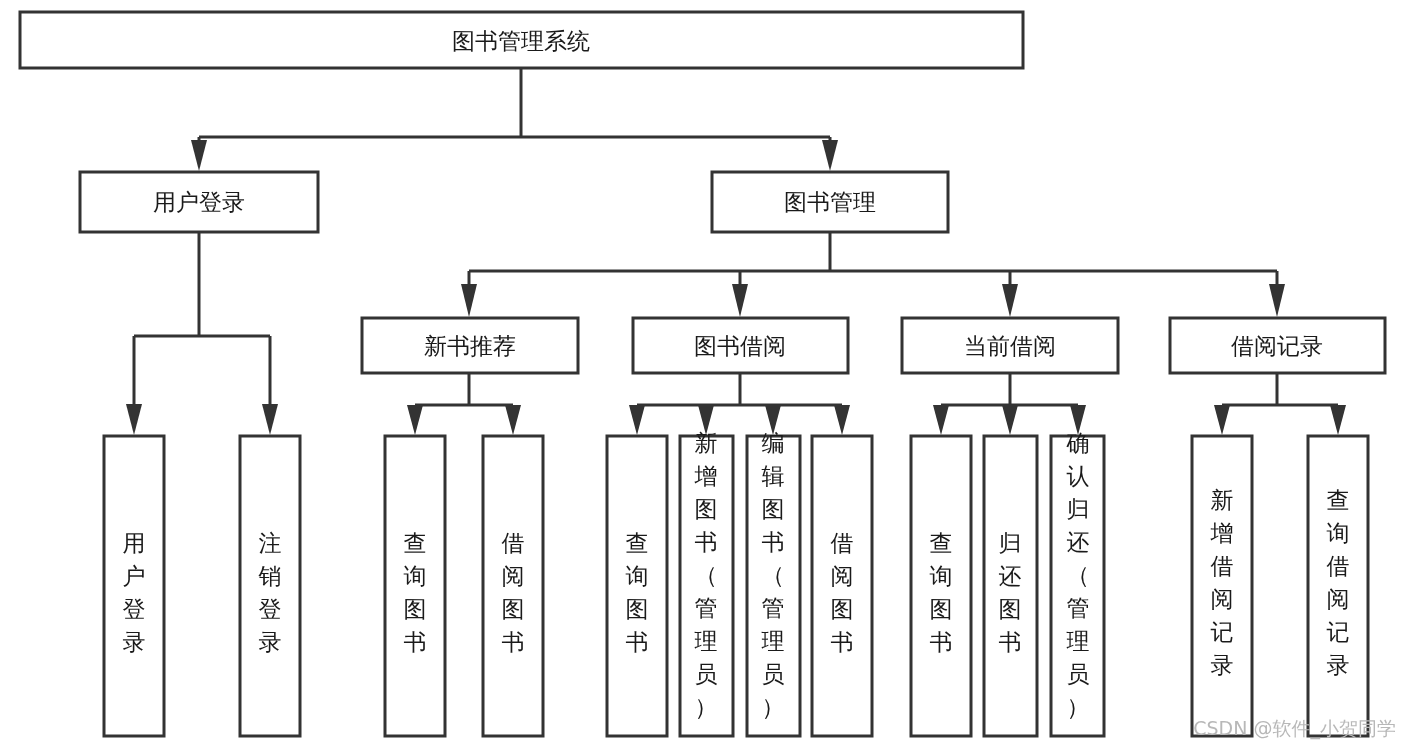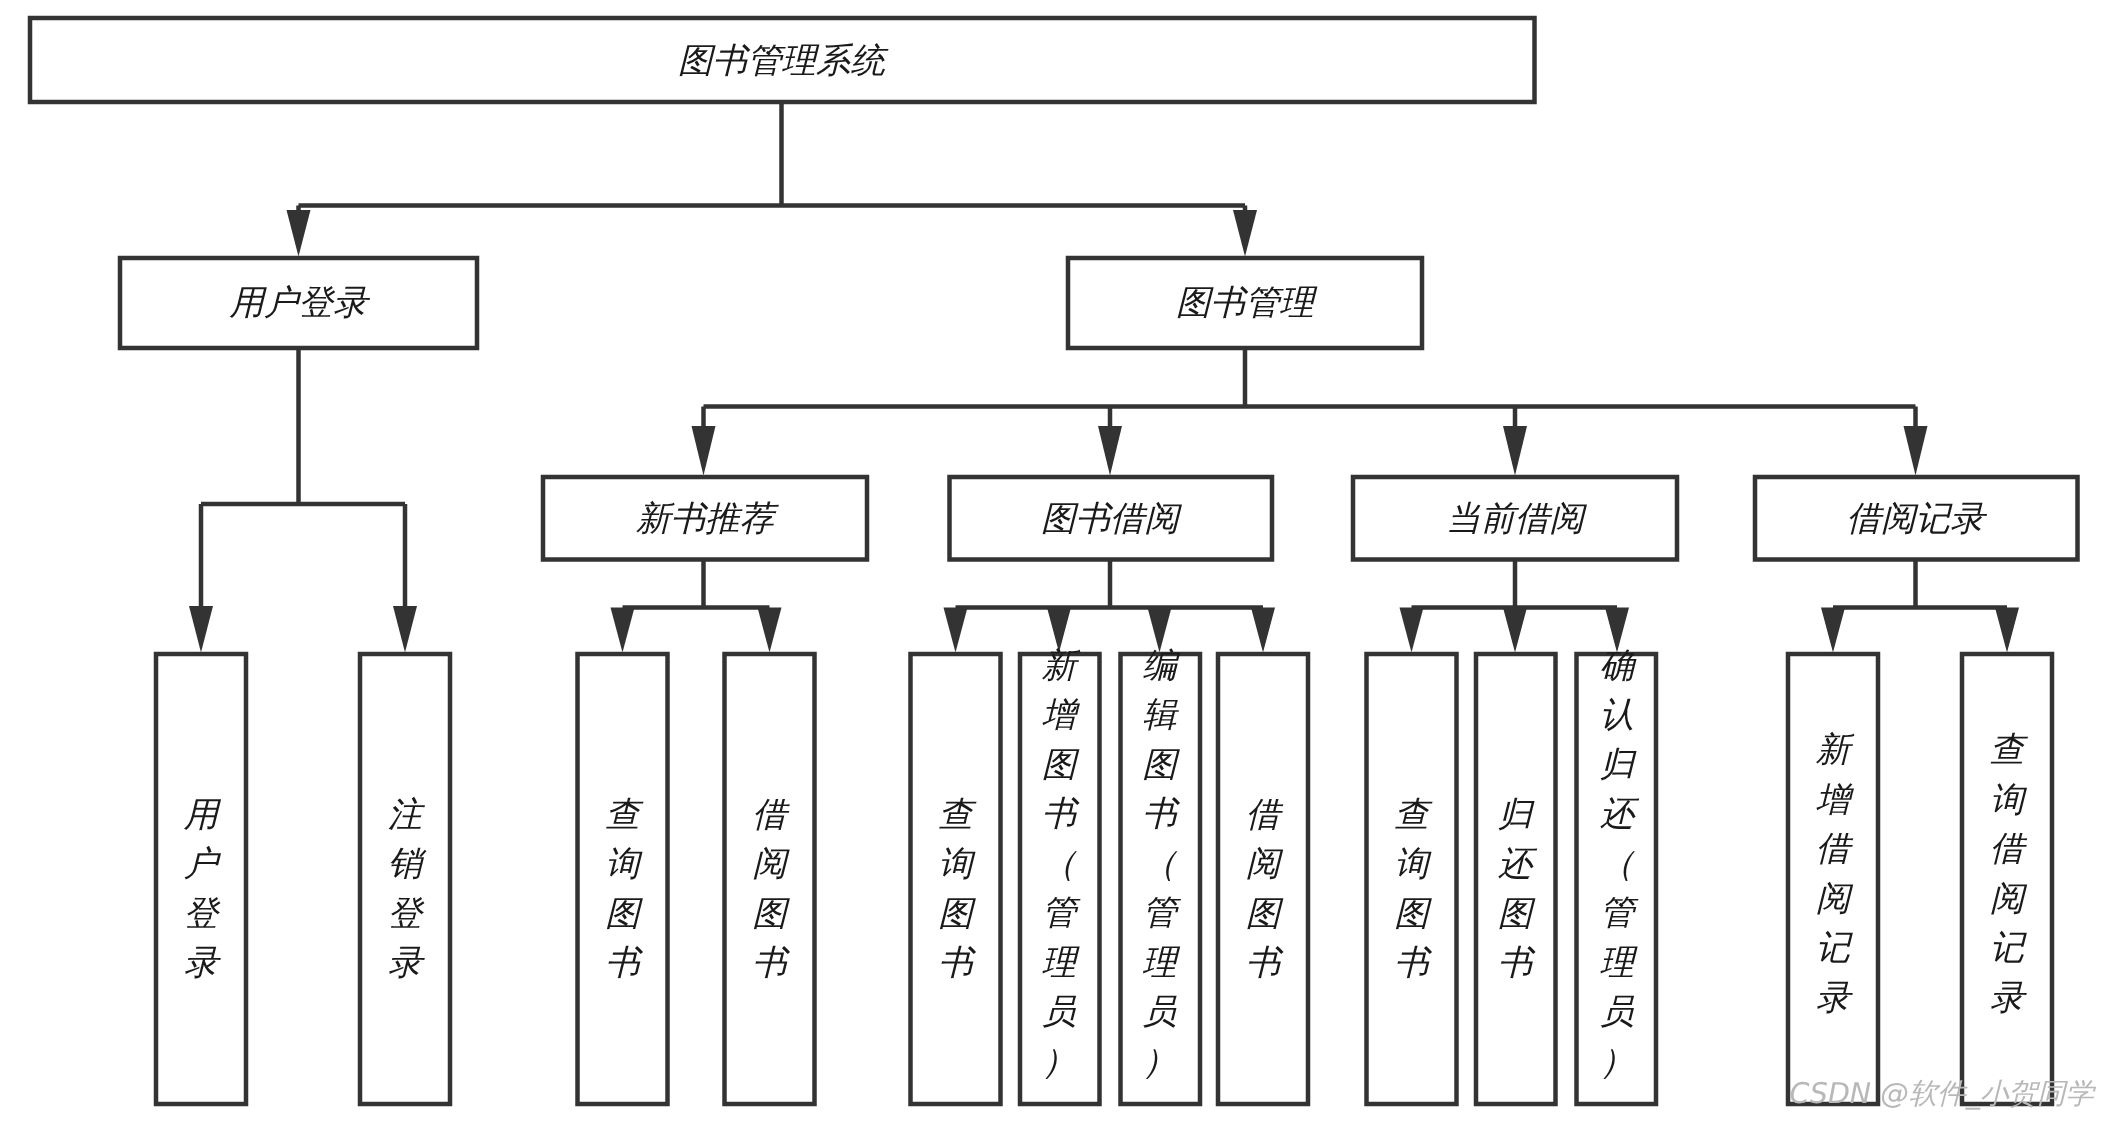--- a/index.html
+++ b/index.html
@@ -14,21 +14,20 @@
     font-family: "DejaVu Sans", "Liberation Sans", sans-serif;
     overflow: hidden;
     position: relative;
   }
   #diagram-root {
     position: absolute;
     left: 0;
     top: 0;
     width: 1305px;
     height: 747px;
-    font-style: italic;
   }
   svg.flow {
     display: block;
     width: 1405px;
     height: 747px;
   }
   .node-box {
     fill: #ffffff;
     stroke: #333333;
     stroke-width: 3;

